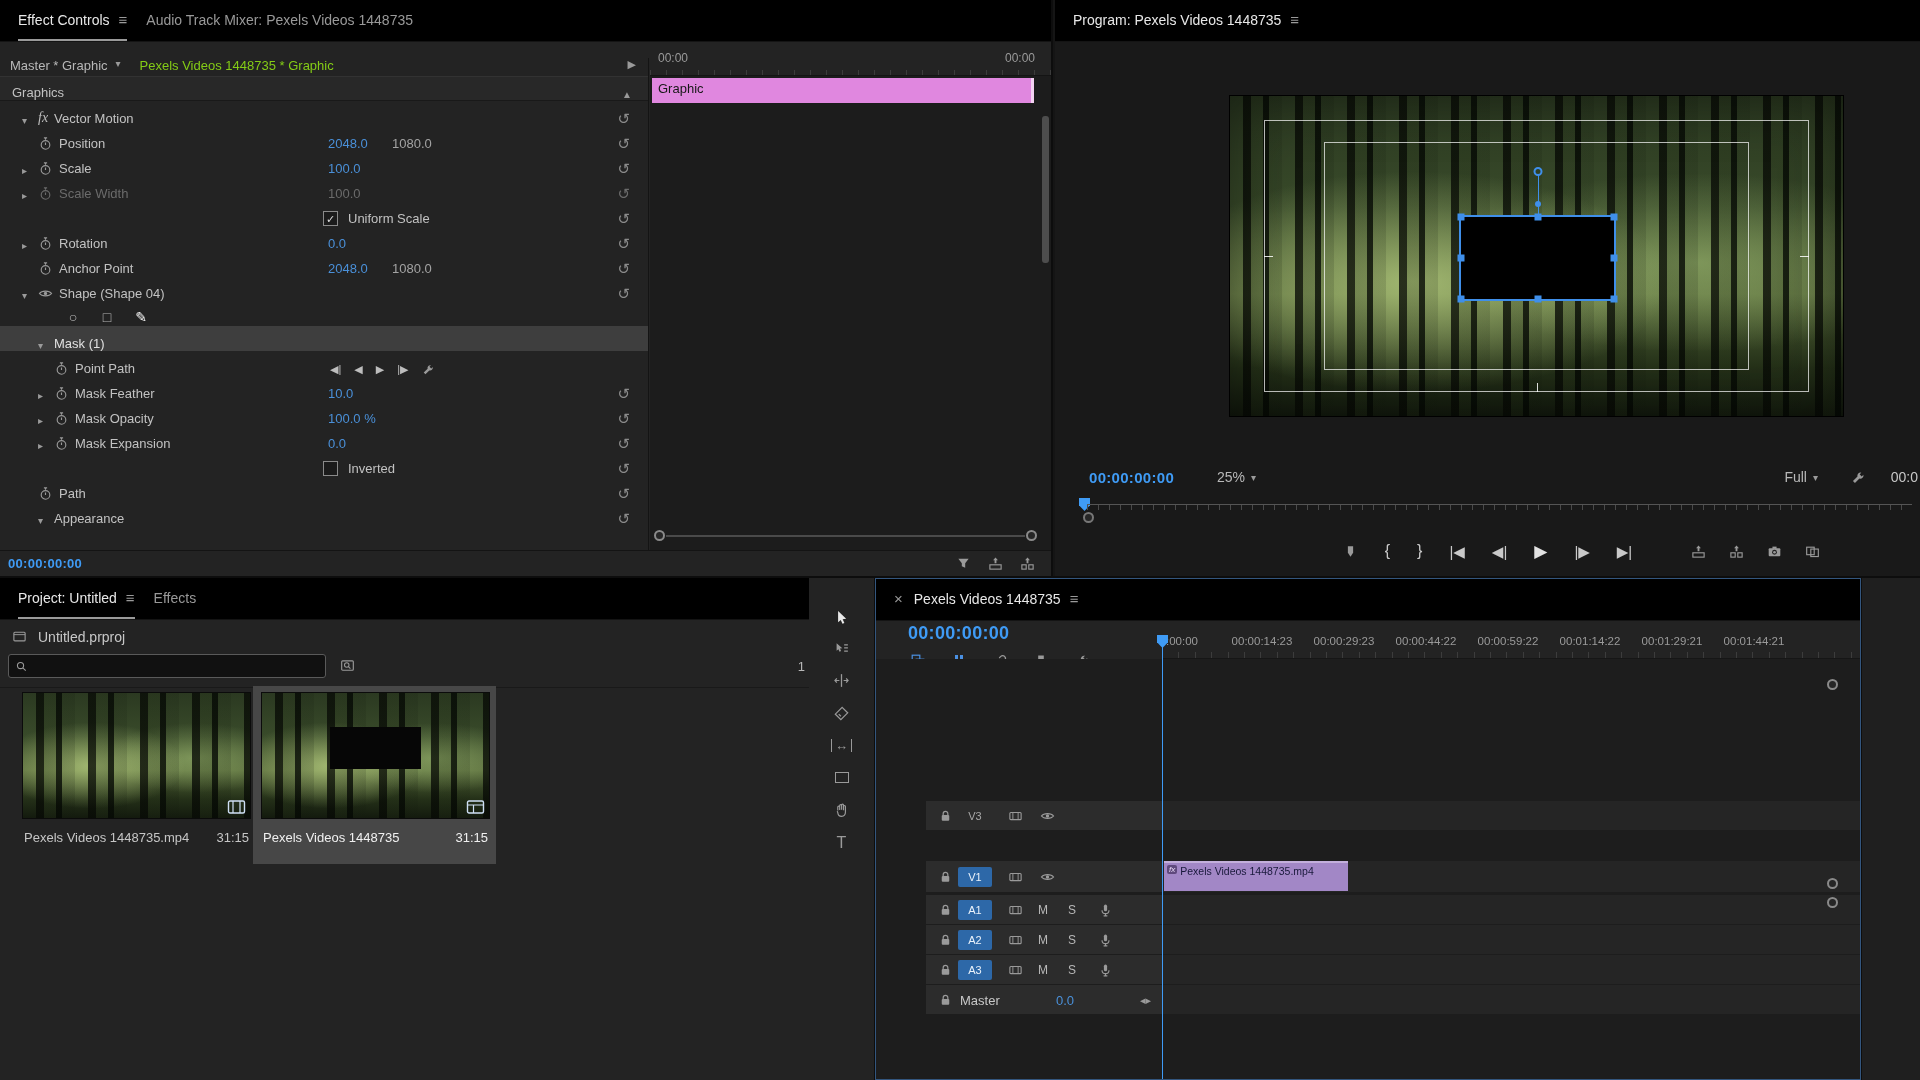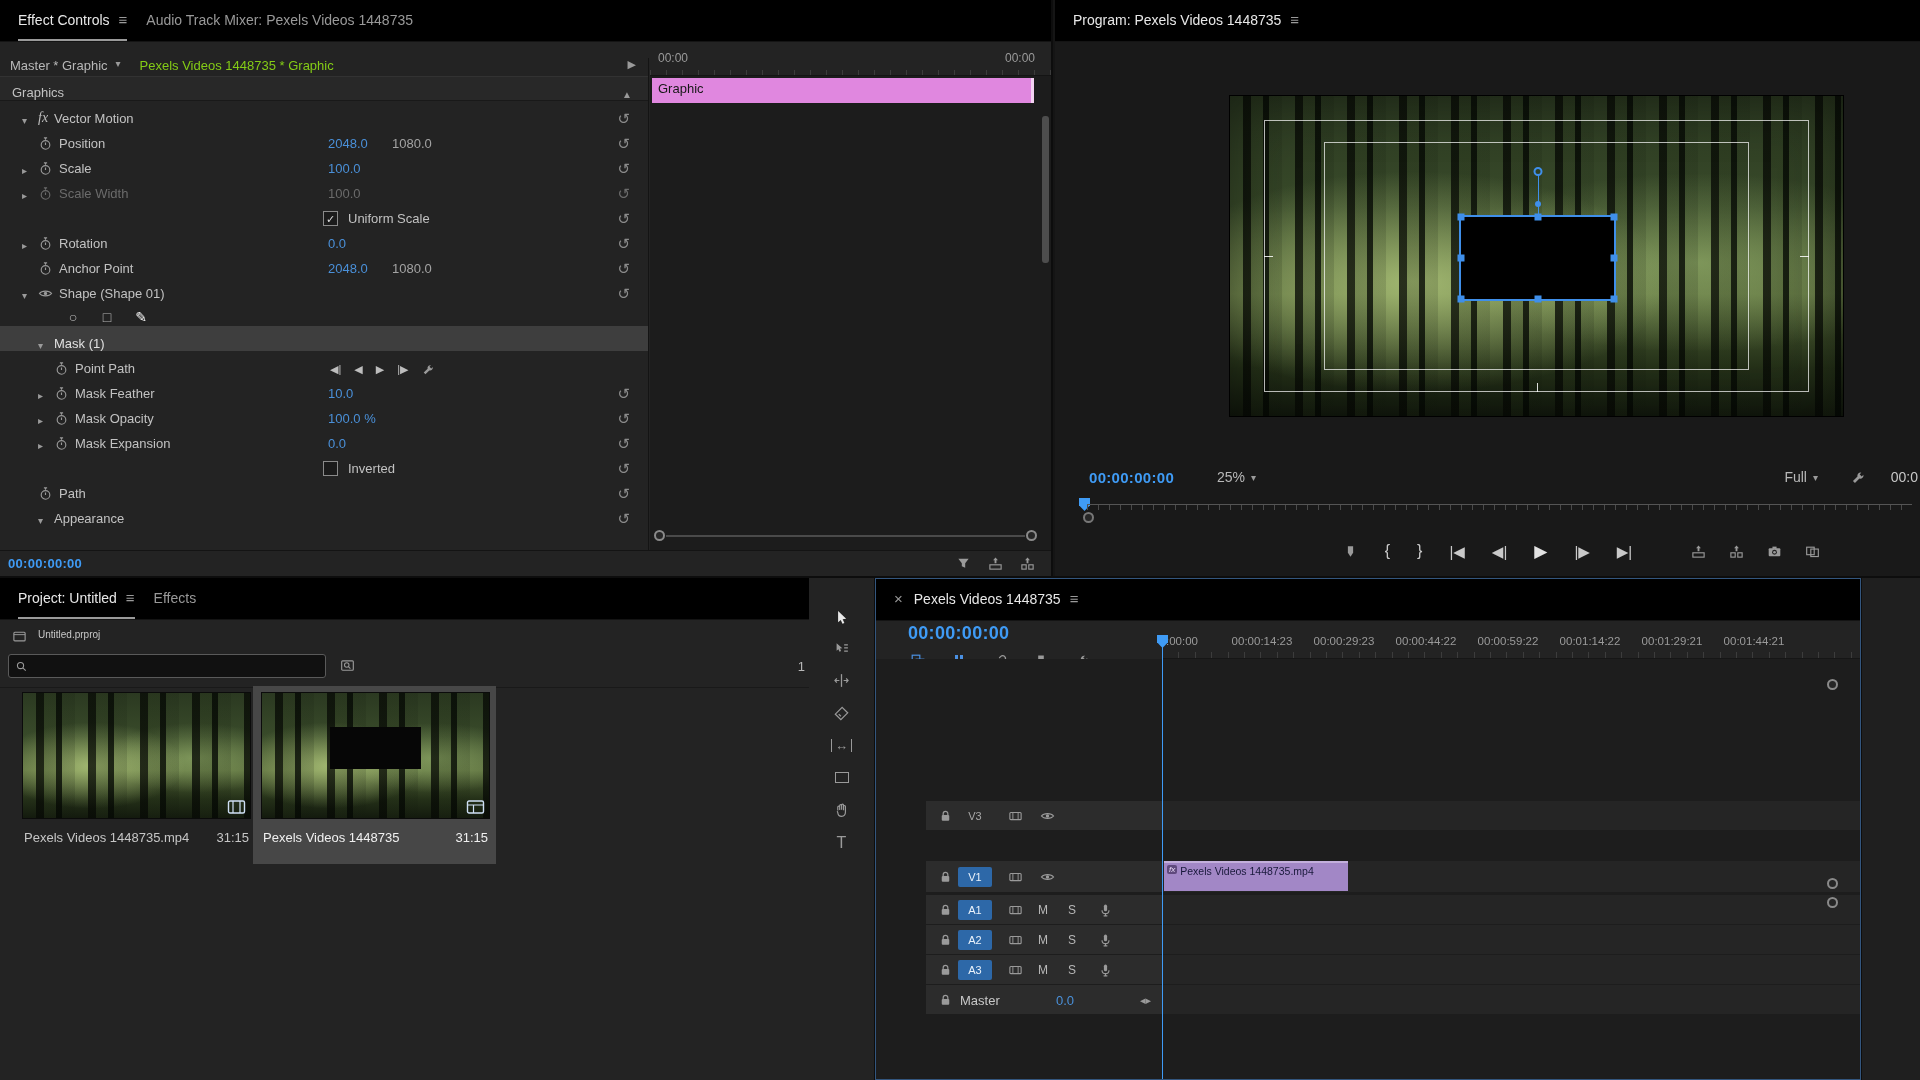--- a/index.html
+++ b/index.html
@@ -311,21 +311,21 @@
       <span class="erlabel">Anchor Point</span>
       <span class="val">2048.0</span>
       <span class="val2">1080.0</span>
       <span class="reset">↺</span>
     </div>
     <div class="er">
       <span class="tw">▾</span>
       <svg class="i" style="margin-right:6px">
           <use href="#eye"></use>
         </svg>
-      <span class="erlabel">Shape (Shape 01)</span>
+      <span class="erlabel">Shape (Shape 04)</span>
       <span class="reset">↺</span>
     </div>
     <div class="er" style="padding-left:62px">
       <span class="shapebtn">○</span>
       <span class="shapebtn">□</span>
       <span class="shapebtn" style="color:#fff">✎</span>
     </div>
     <div class="er" style="background:#3e3e3e;color:#e0e0e0">
       <span class="sp16"></span>
       <span class="tw">▾</span>
@@ -516,21 +516,21 @@
       <span class="burger">≡</span>
     </div>
     <div class="tab">
       <span>Effects</span>
     </div>
   </div>
   <div id="pj-head">
     <svg class="i" style="position:absolute;left:12px;top:9px">
         <use href="#proj"></use>
       </svg>
-    <span style="position:absolute;left:38px;top:9px;color:#c8c8c8;font-size:10px">Untitled.prproj</span>
+    <span style="position:absolute;left:38px;top:9px;color:#c8c8c8;font-size:14px">Untitled.prproj</span>
     <div id="pj-search">
       <svg class="i" style="width:13px;height:13px">
           <use href="#search"></use>
         </svg>
     </div>
     <svg class="i" style="position:absolute;left:340px;top:38px">
         <use href="#binfind"></use>
       </svg>
     <span style="position:absolute;right:10px;top:39px;color:#b8b8b8">1 of 2 items selected</span>
   </div>

